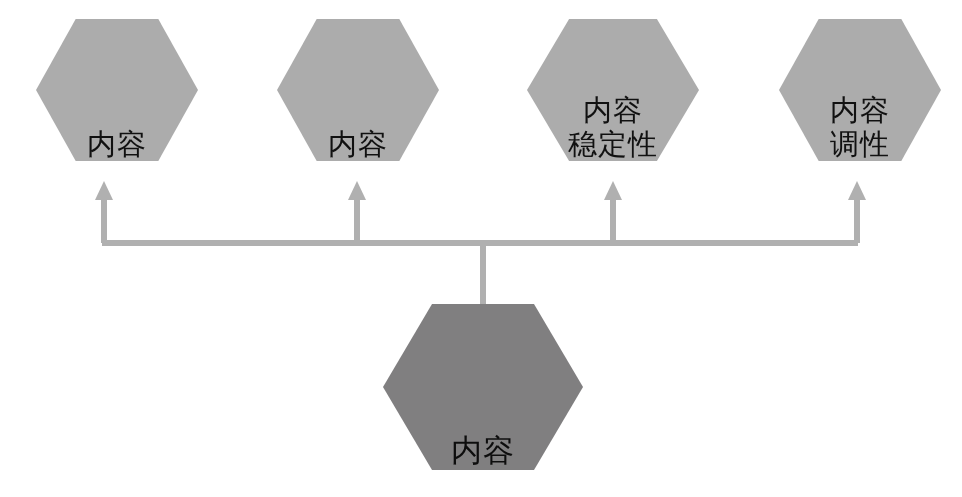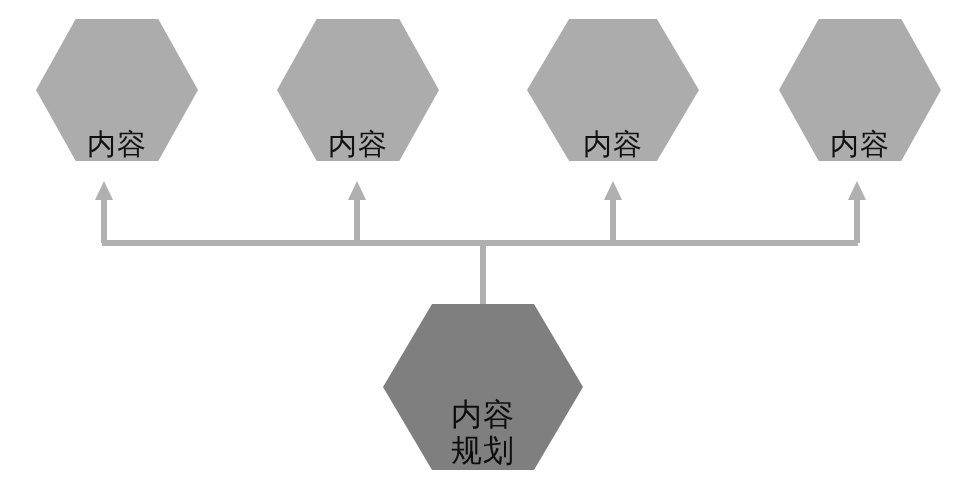--- a/index.html
+++ b/index.html
@@ -71,18 +71,18 @@
         <polygon points="316.7,19.0 399.3,19.0 439.0,90.0 399.3,161.0 316.7,161.0 277.0,90.0" fill="#acacac"></polygon>
         <polygon points="569.1,19.0 656.9,19.0 699.0,90.0 656.9,161.0 569.1,161.0 527.0,90.0" fill="#acacac"></polygon>
         <polygon points="818.7,19.0 901.3,19.0 941.0,90.0 901.3,161.0 818.7,161.0 779.0,90.0" fill="#acacac"></polygon>
         <polygon points="432.0,304.0 534.0,304.0 583.0,387.0 534.0,470.0 432.0,470.0 383.0,387.0" fill="#807f80"></polygon>
       </g>
   </svg>
 
   <div id="labels-layer">
       <div class="node-label branch-label" style="left: 36px; top: 19px; width: 162px; height: 142px;"><span>内容</span></div>
       <div class="node-label branch-label" style="left: 277px; top: 19px; width: 162px; height: 142px;"><span>内容</span></div>
-      <div class="node-label branch-label" style="left: 527px; top: 19px; width: 172px; height: 142px;"><span>内容</span></div>
-      <div class="node-label branch-label" style="left: 779px; top: 19px; width: 162px; height: 142px;"><span>内容</span></div>
-      <div class="node-label root-label" style="left: 383px; top: 304px; width: 200px; height: 166px;"><span>内容</span><span>规划</span></div>
+      <div class="node-label branch-label" style="left: 527px; top: 19px; width: 172px; height: 142px;"><span>内容</span><span>稳定性</span></div>
+      <div class="node-label branch-label" style="left: 779px; top: 19px; width: 162px; height: 142px;"><span>内容</span><span>调性</span></div>
+      <div class="node-label root-label" style="left: 383px; top: 304px; width: 200px; height: 166px;"><span>内容</span></div>
     </div>
 
 </div>
 
 </body></html>

